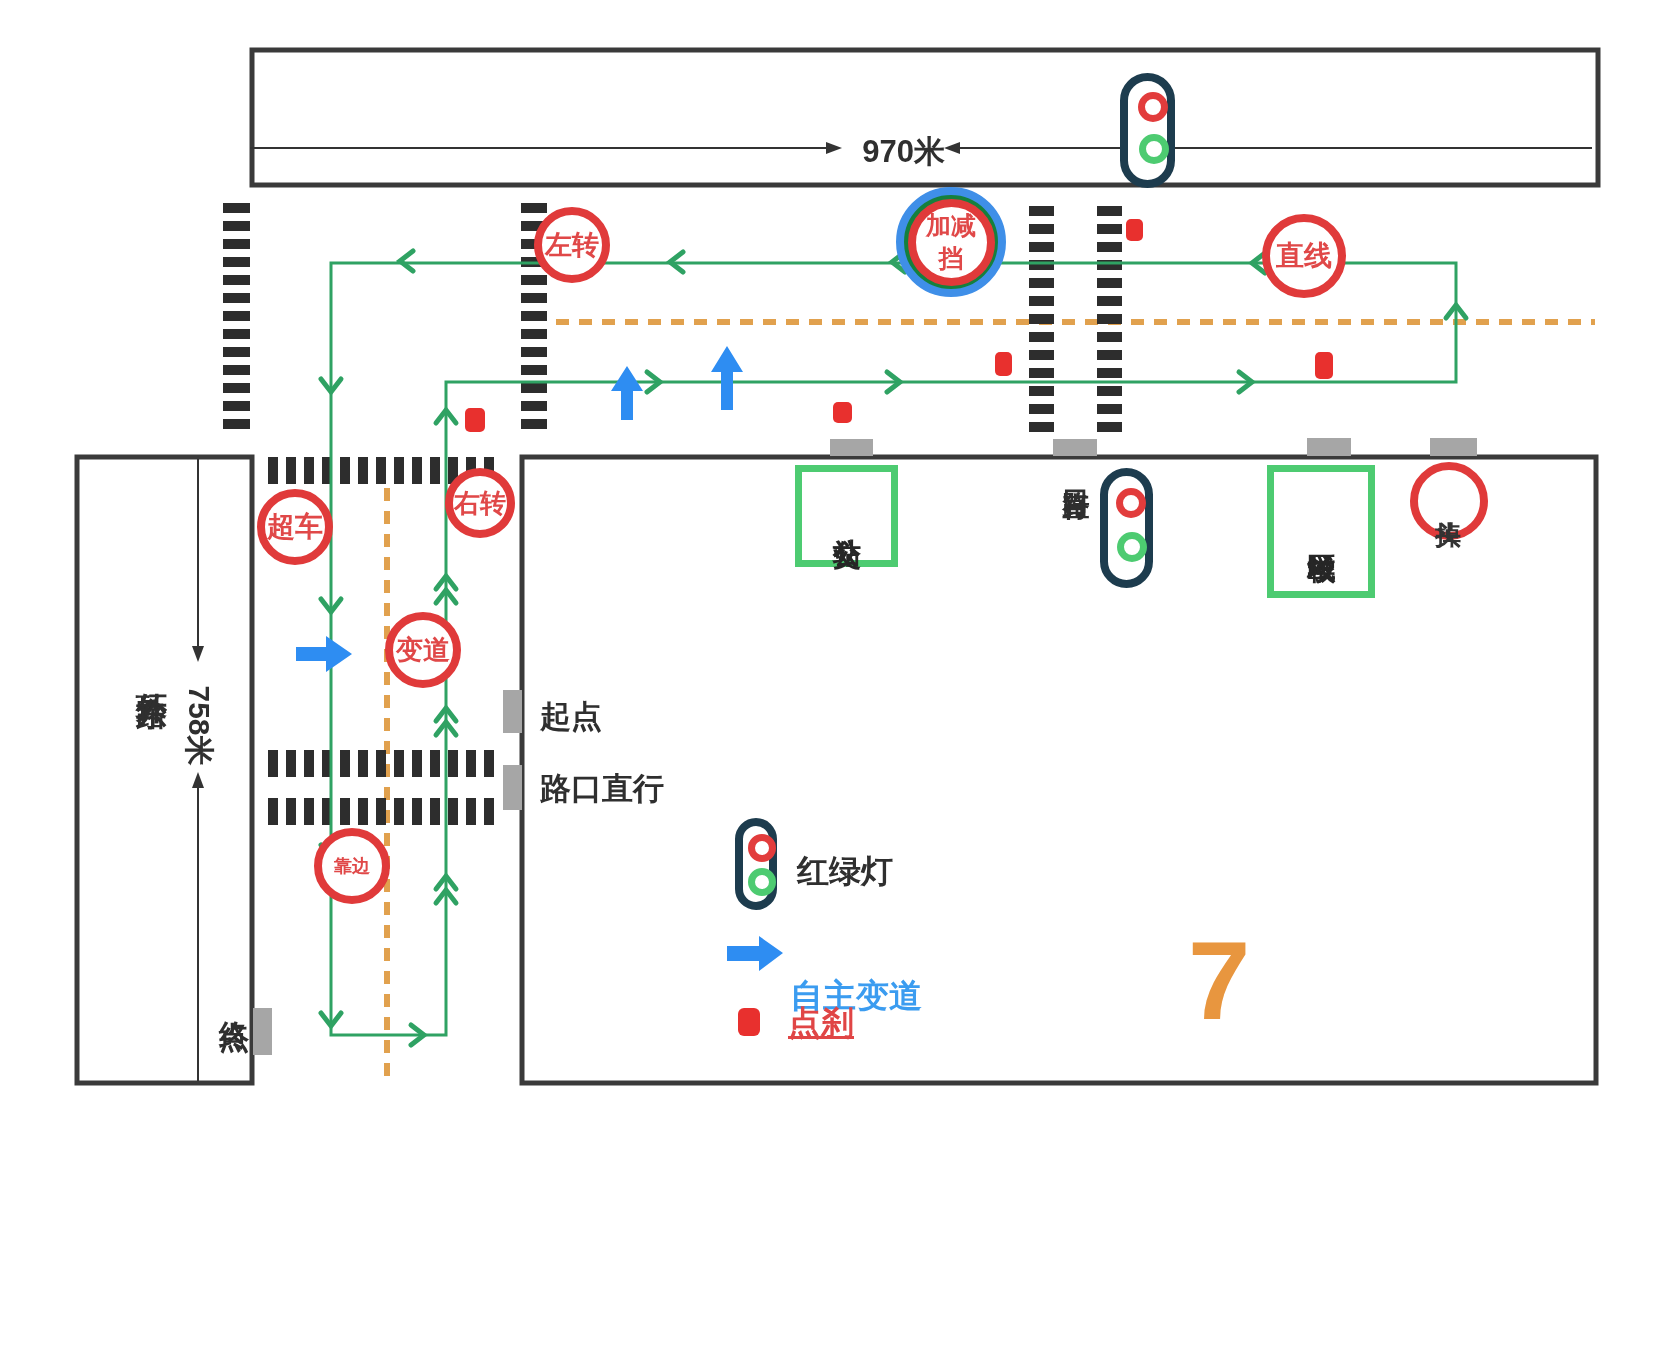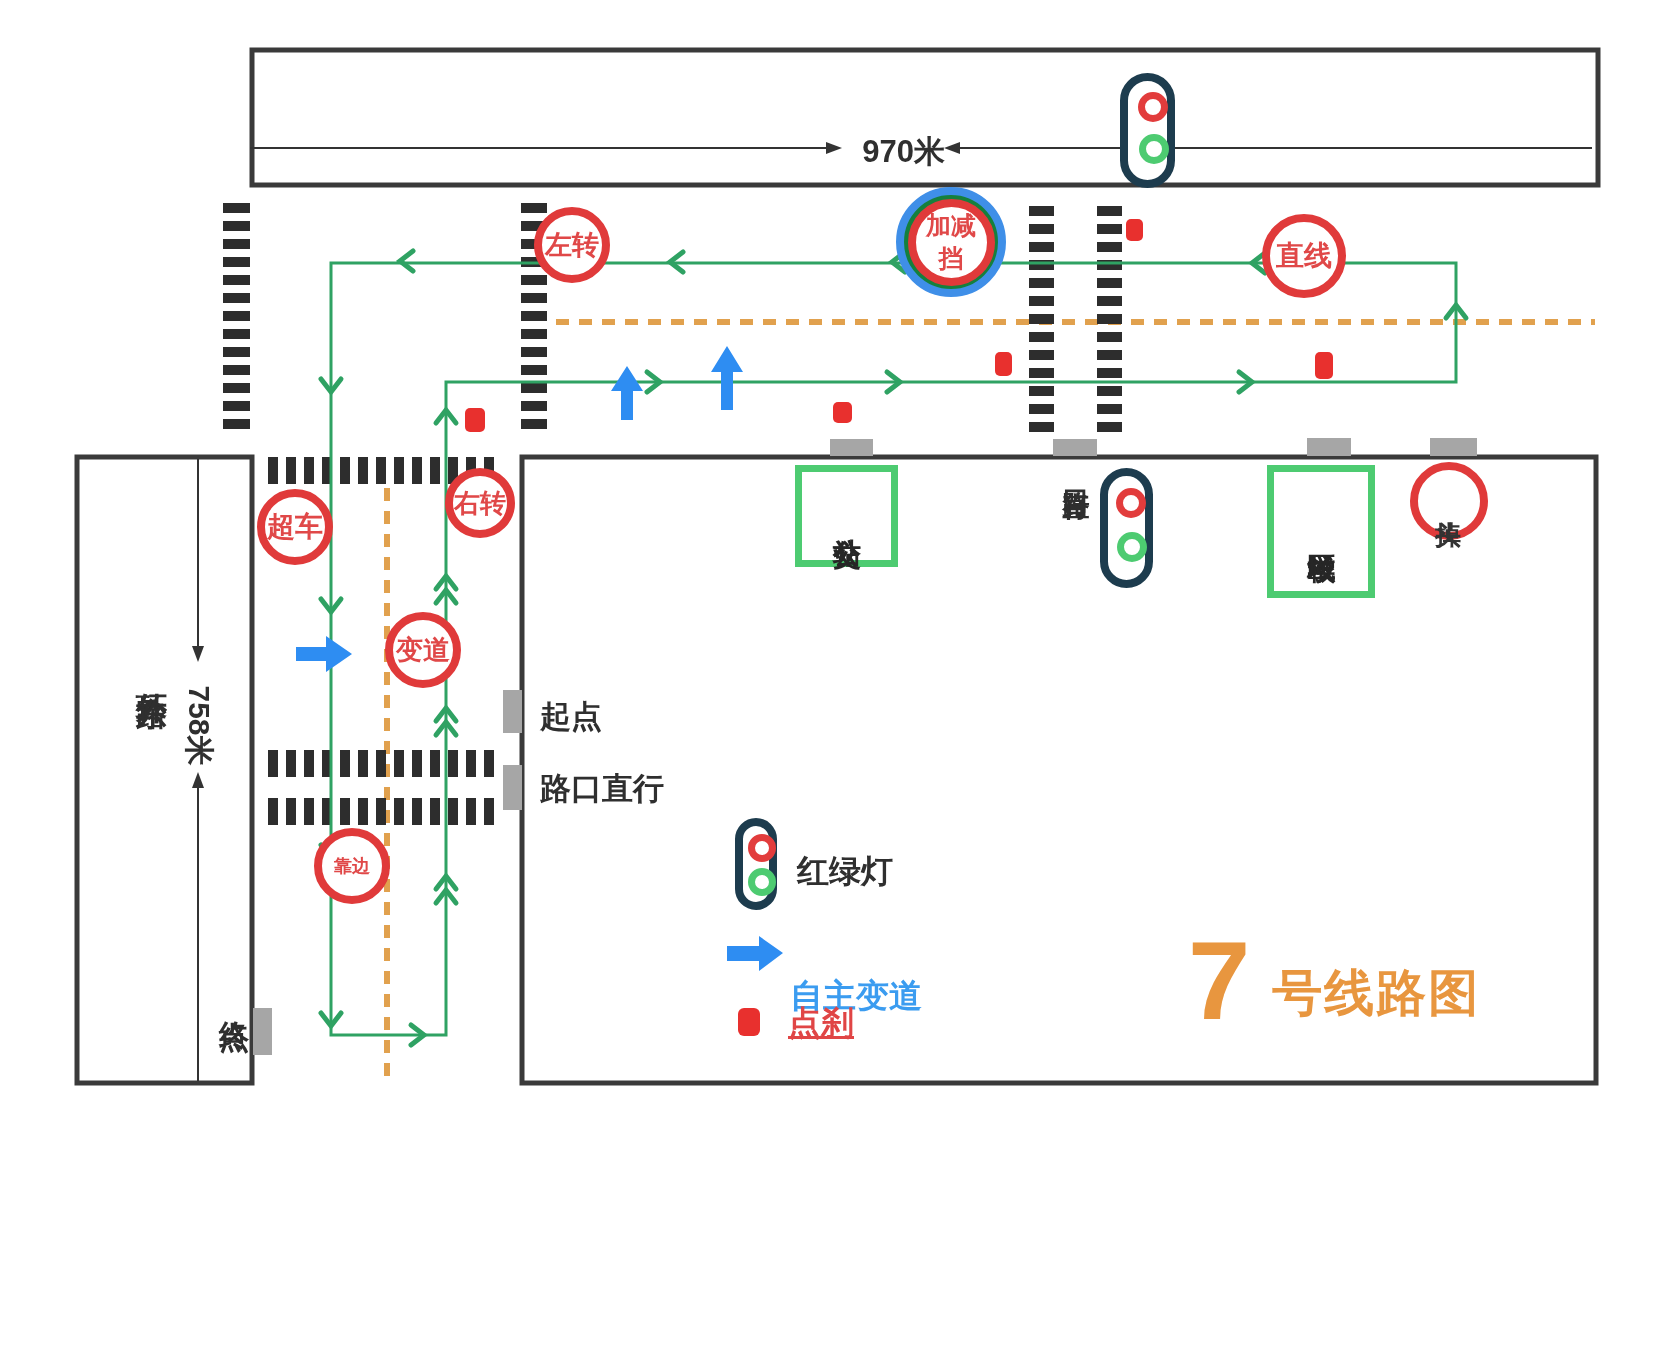--- a/index.html
+++ b/index.html
@@ -257,16 +257,15 @@
     <div class="ring red" style="left:5px;top:8px;width:28px;height:28px"></div>
     <div class="ring green" style="left:5px;top:42px;width:28px;height:28px"></div>
   </div>
   <div class="lbl" style="left:797px;top:850px;font-size:32px">红绿灯</div>
   <div class="lbl legend-text-blue" style="left:790px;top:934px;font-size:33px">自主变道</div>
   <div style="position:absolute;left:738px;top:1008px;width:22px;height:28px;background:#e8302e;border-radius:6px"></div>
   <div class="lbl legend-text-red" style="left:788px;top:1001px;font-size:33px">点刹</div>
 
   <div class="title">
     <span class="num">7</span>
-    <span class="suffix">号线路图</span>
   </div>
 
 </div>
 
 </body></html>

